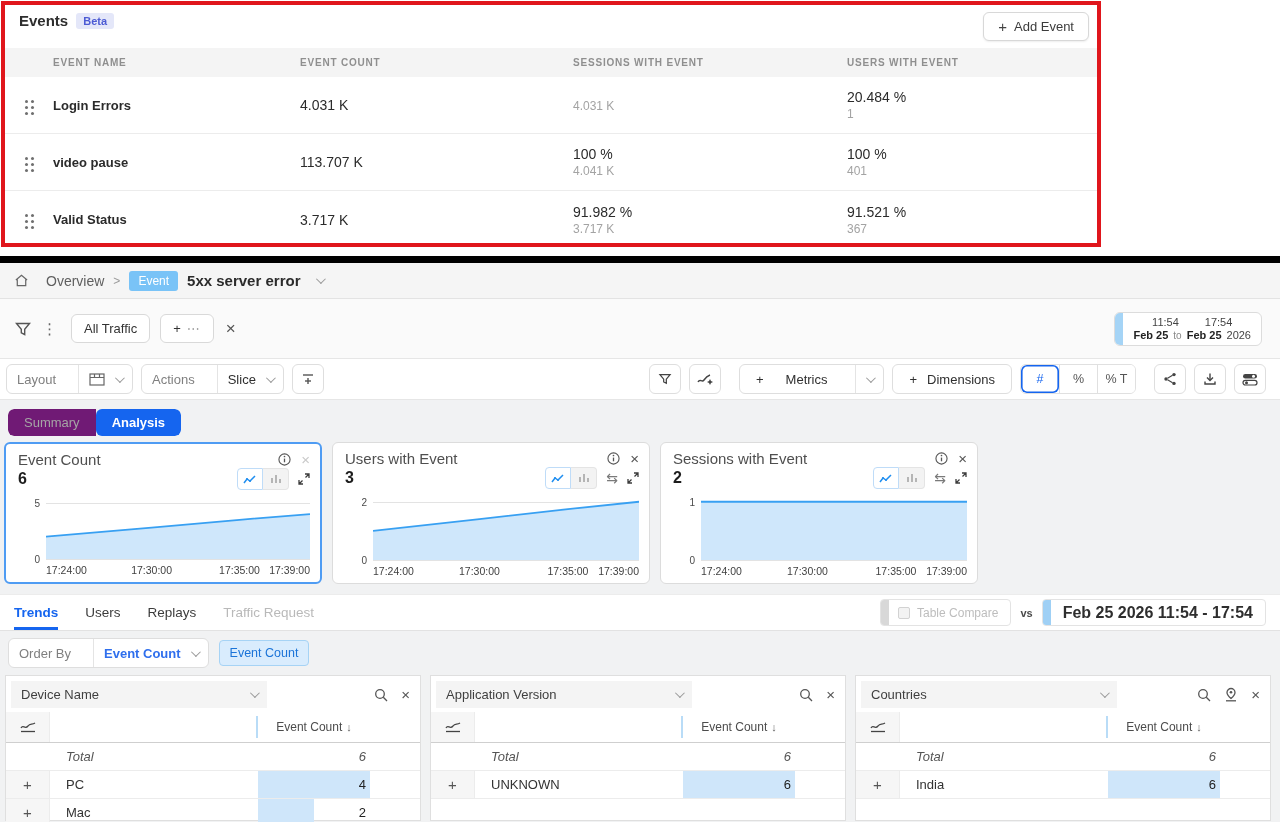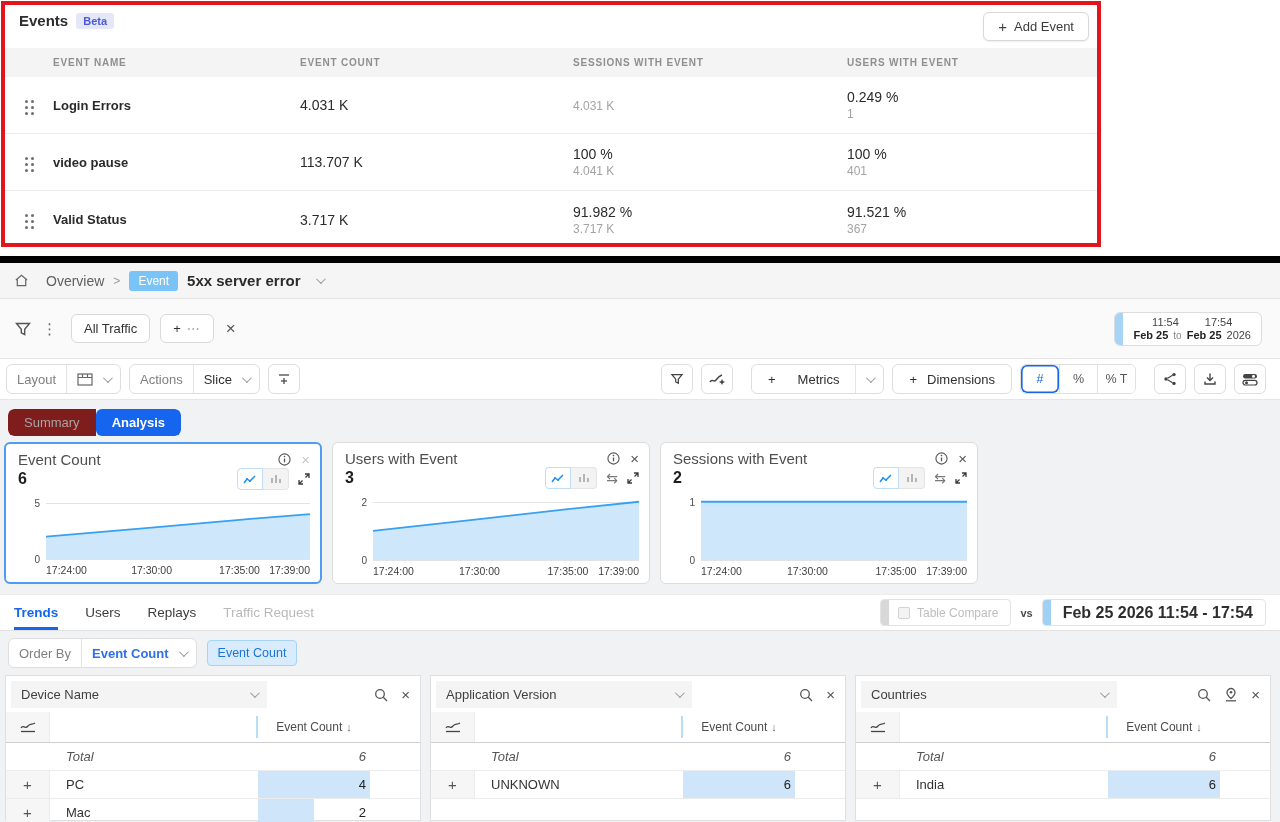--- a/index.html
+++ b/index.html
@@ -63,38 +63,38 @@
   .time-line2 { display:flex; gap:5px; align-items:baseline; margin-top:1px; }
   .time-line2 b { font-size:11px; color:#222; }
   .time-line2 .to { color:#8a8a8a; font-size:10px; }
 
   
   .toolbar { height:42px; background:#fff; border-top:1px solid #e6e6e6; border-bottom:1px solid #e6e6e6;
     display:flex; align-items:center; padding:0 14px 0 6px; gap:8px; }
   .tgroup { display:flex; align-items:stretch; border:1px solid #dedede; border-radius:6px; background:#fff;
     overflow:hidden; height:30px; cursor:pointer; }
   .tcell { display:flex; align-items:center; padding:0 10px; font-size:13px; gap:4px; }
-  .tcell + .tcell { border-left:1px solid #e4e4e4; }
+  .tcell + .tcell { border-left:1px solid #e4e4e4;margin-left:12px; }
   .tlabel { color:#7f7f7f; }
   .tval { color:#2f2f2f; }
   .sq-btn { width:32px; height:30px; border:1px solid #dedede; border-radius:6px; background:#fff;
     display:flex; align-items:center; justify-content:center; cursor:pointer; }
   .toolbar .right { margin-left:auto; display:flex; align-items:center; gap:8px; }
   .fmt-group { display:flex; border:1px solid #e0e0e0; border-radius:6px; overflow:hidden; height:30px; }
   .fmt { width:38px; display:flex; align-items:center; justify-content:center; font-size:12.5px; color:#555;
     cursor:pointer; background:#fff; }
   .fmt + .fmt { border-left:1px solid #e0e0e0; }
   .fmt.active { color:#1565ef; box-shadow:inset 0 0 0 1.6px #1565ef; border-radius:6px; }
 
   
   .lower { background:#f1f2f3; height:423px; }
   .seg-strip { padding:9px 0 0 8px; height:40px; }
   .seg { display:inline-flex; height:27px; border-radius:6px; overflow:hidden; }
   .seg-btn { font-size:13px; padding:0 16px; display:flex; align-items:center; cursor:pointer; }
-  .seg-btn.off { background:#7f1d1d; color:#a5a5a5; border-radius:6px 0 0 6px; }
+  .seg-btn.off { background:#701a75; color:#a5a5a5; border-radius:6px 0 0 6px; }
   .seg-btn.on { background:#1565ef; color:#fff; border-radius:6px; font-weight:bold; }
 
   
   .cards-row { display:flex; gap:10px; padding:2px 0 0 4px; height:152px; }
   .card { width:318px; height:142px; background:#fff; border:1px solid #dcdcdc; border-radius:6px;
     padding:7px 10px 4px 12px; display:flex; flex-direction:column; }
   .card.selected { border:2px solid #4f9cf3; }
   .card-head { display:flex; align-items:center; }
   .card-title { font-size:15px; color:#4f4f4f; }
   .head-icons { margin-left:auto; display:flex; align-items:center; gap:10px; }
@@ -186,21 +186,21 @@
     </div>
 
     <div class="ev-grid ev-row">
       <span class="dots6"></span>
       <span class="ev-name">Login Errors</span>
       <span class="ev-count">4.031 K</span>
       <span>
             <div class="sub">4.031 K</div>
         </span>
       <span>
-          <div class="pct">0.249 %</div>
+          <div class="pct">20.484 %</div>
             <div class="sub">1</div>
         </span>
     </div>
     <div class="ev-grid ev-row">
       <span class="dots6"></span>
       <span class="ev-name">video pause</span>
       <span class="ev-count">113.707 K</span>
       <span>
           <div class="pct">100 %</div>
             <div class="sub">4.041 K</div>

